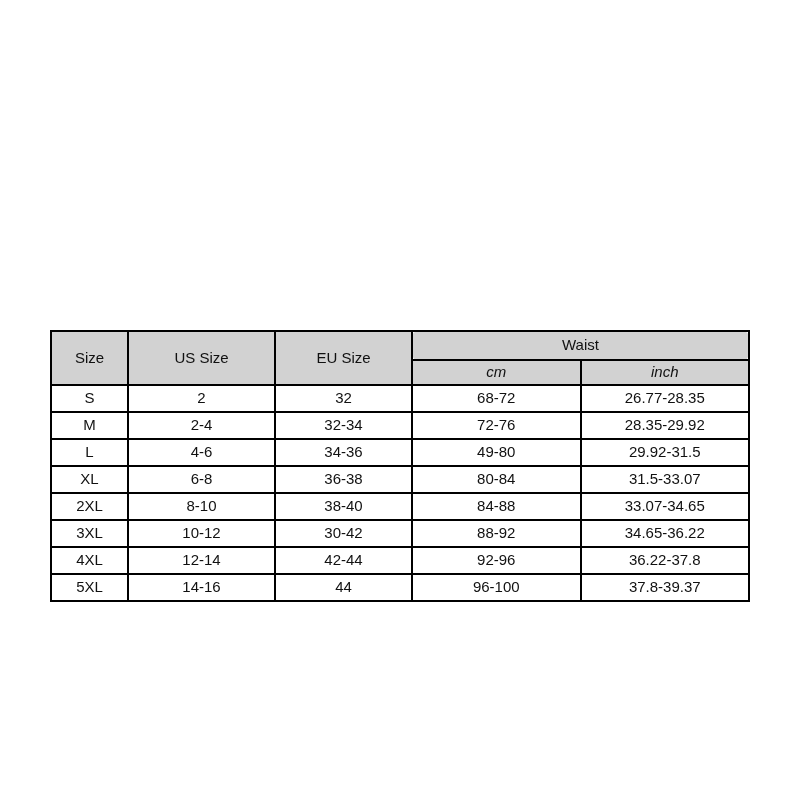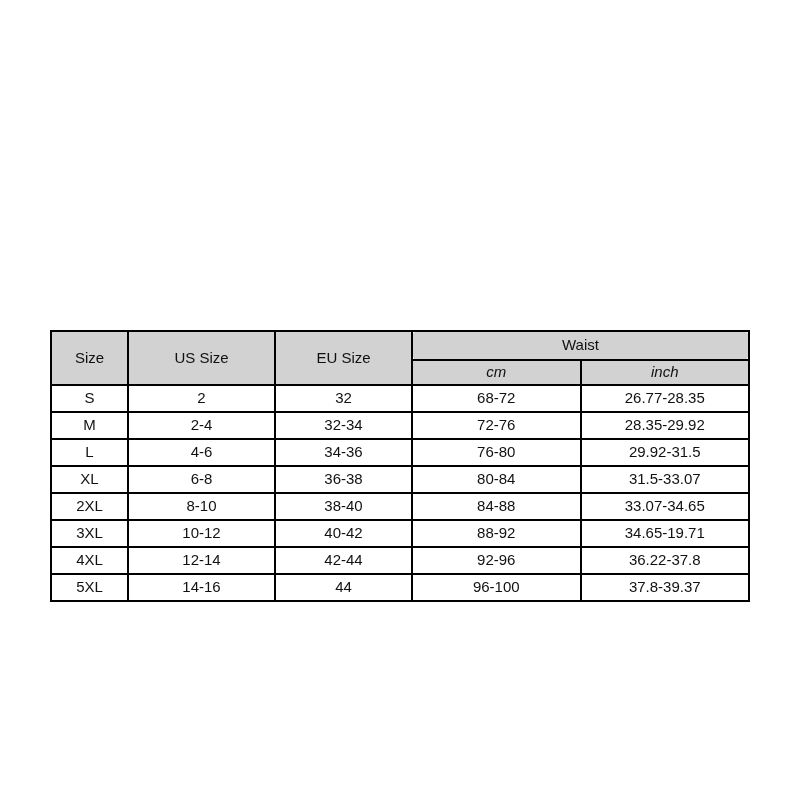--- a/index.html
+++ b/index.html
@@ -95,43 +95,43 @@
           <td class="col-size">M</td>
           <td class="col-us">2-4</td>
           <td class="col-eu">32-34</td>
           <td class="col-cm">72-76</td>
           <td class="col-inch">28.35-29.92</td>
         </tr>
         <tr>
           <td class="col-size">L</td>
           <td class="col-us">4-6</td>
           <td class="col-eu">34-36</td>
-          <td class="col-cm">76-80</td>
+          <td class="col-cm">49-80</td>
           <td class="col-inch">29.92-31.5</td>
         </tr>
         <tr>
           <td class="col-size">XL</td>
           <td class="col-us">6-8</td>
           <td class="col-eu">36-38</td>
           <td class="col-cm">80-84</td>
           <td class="col-inch">31.5-33.07</td>
         </tr>
         <tr>
           <td class="col-size">2XL</td>
           <td class="col-us">8-10</td>
           <td class="col-eu">38-40</td>
           <td class="col-cm">84-88</td>
           <td class="col-inch">33.07-34.65</td>
         </tr>
         <tr>
           <td class="col-size">3XL</td>
           <td class="col-us">10-12</td>
-          <td class="col-eu">40-42</td>
+          <td class="col-eu">30-42</td>
           <td class="col-cm">88-92</td>
-          <td class="col-inch">34.65-19.71</td>
+          <td class="col-inch">34.65-36.22</td>
         </tr>
         <tr>
           <td class="col-size">4XL</td>
           <td class="col-us">12-14</td>
           <td class="col-eu">42-44</td>
           <td class="col-cm">92-96</td>
           <td class="col-inch">36.22-37.8</td>
         </tr>
         <tr>
           <td class="col-size">5XL</td>

